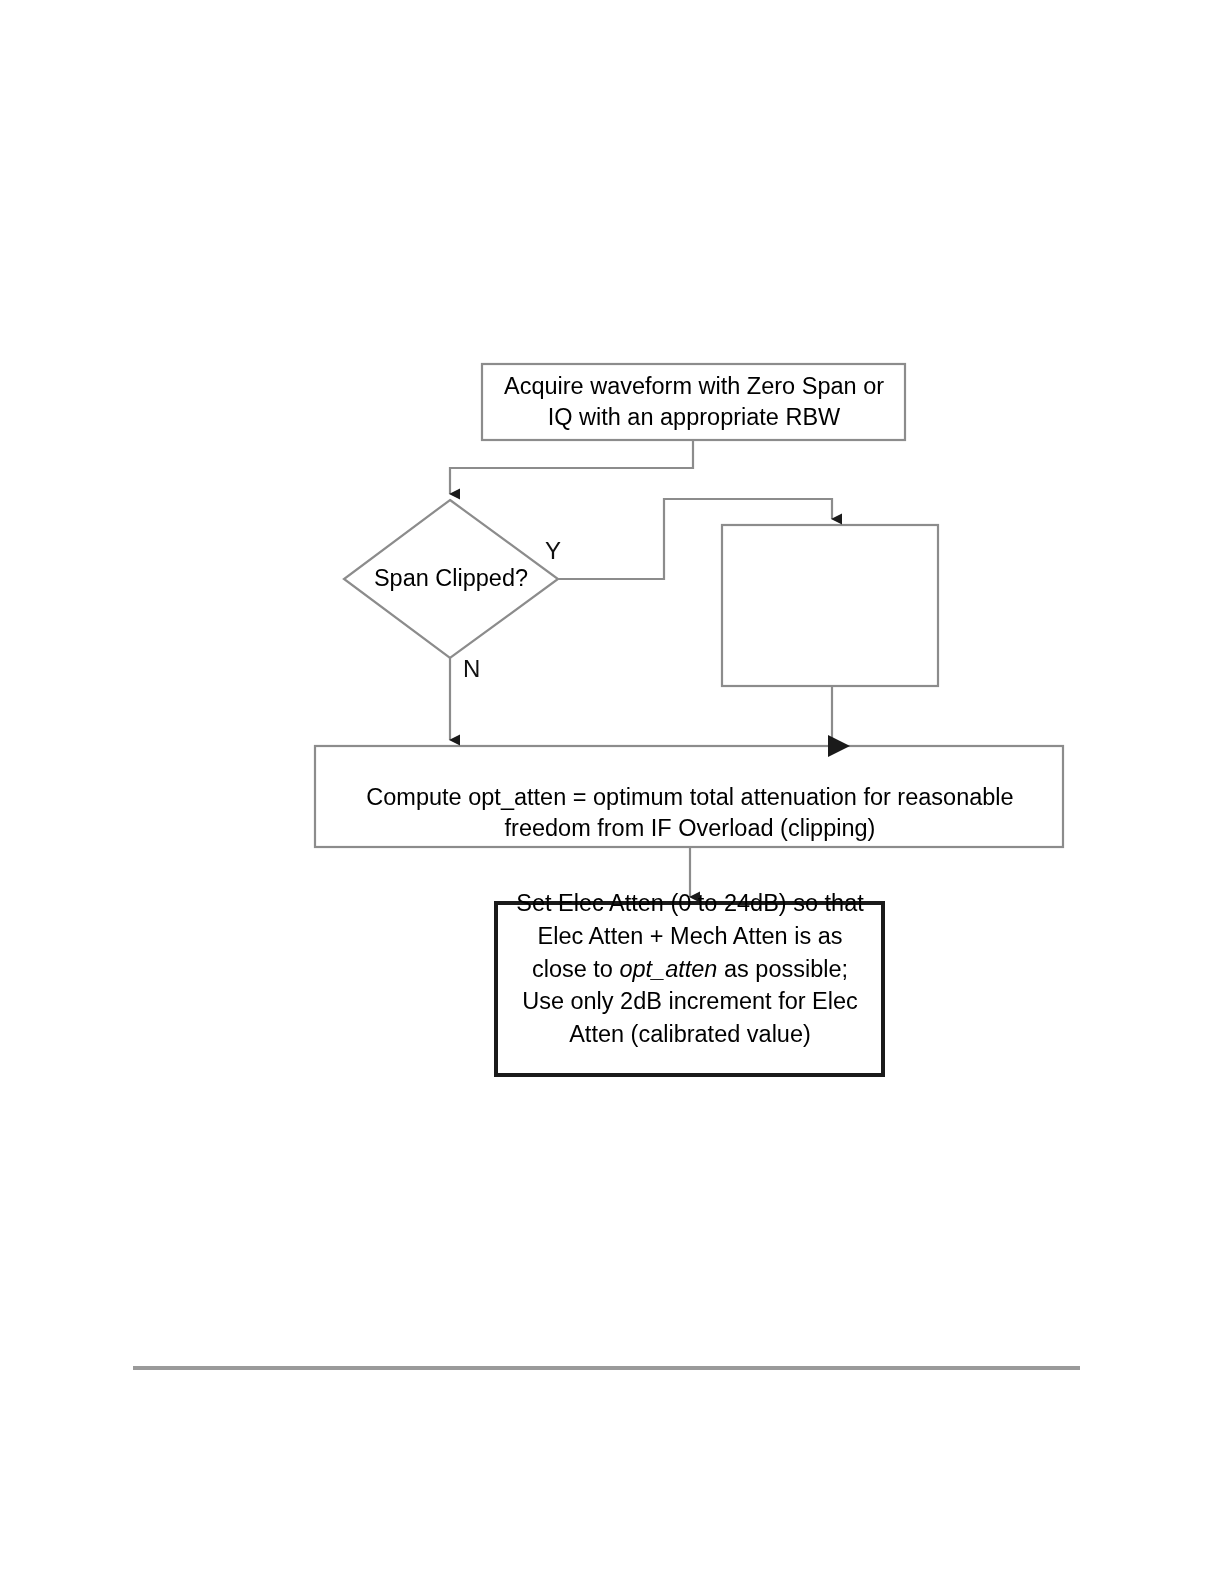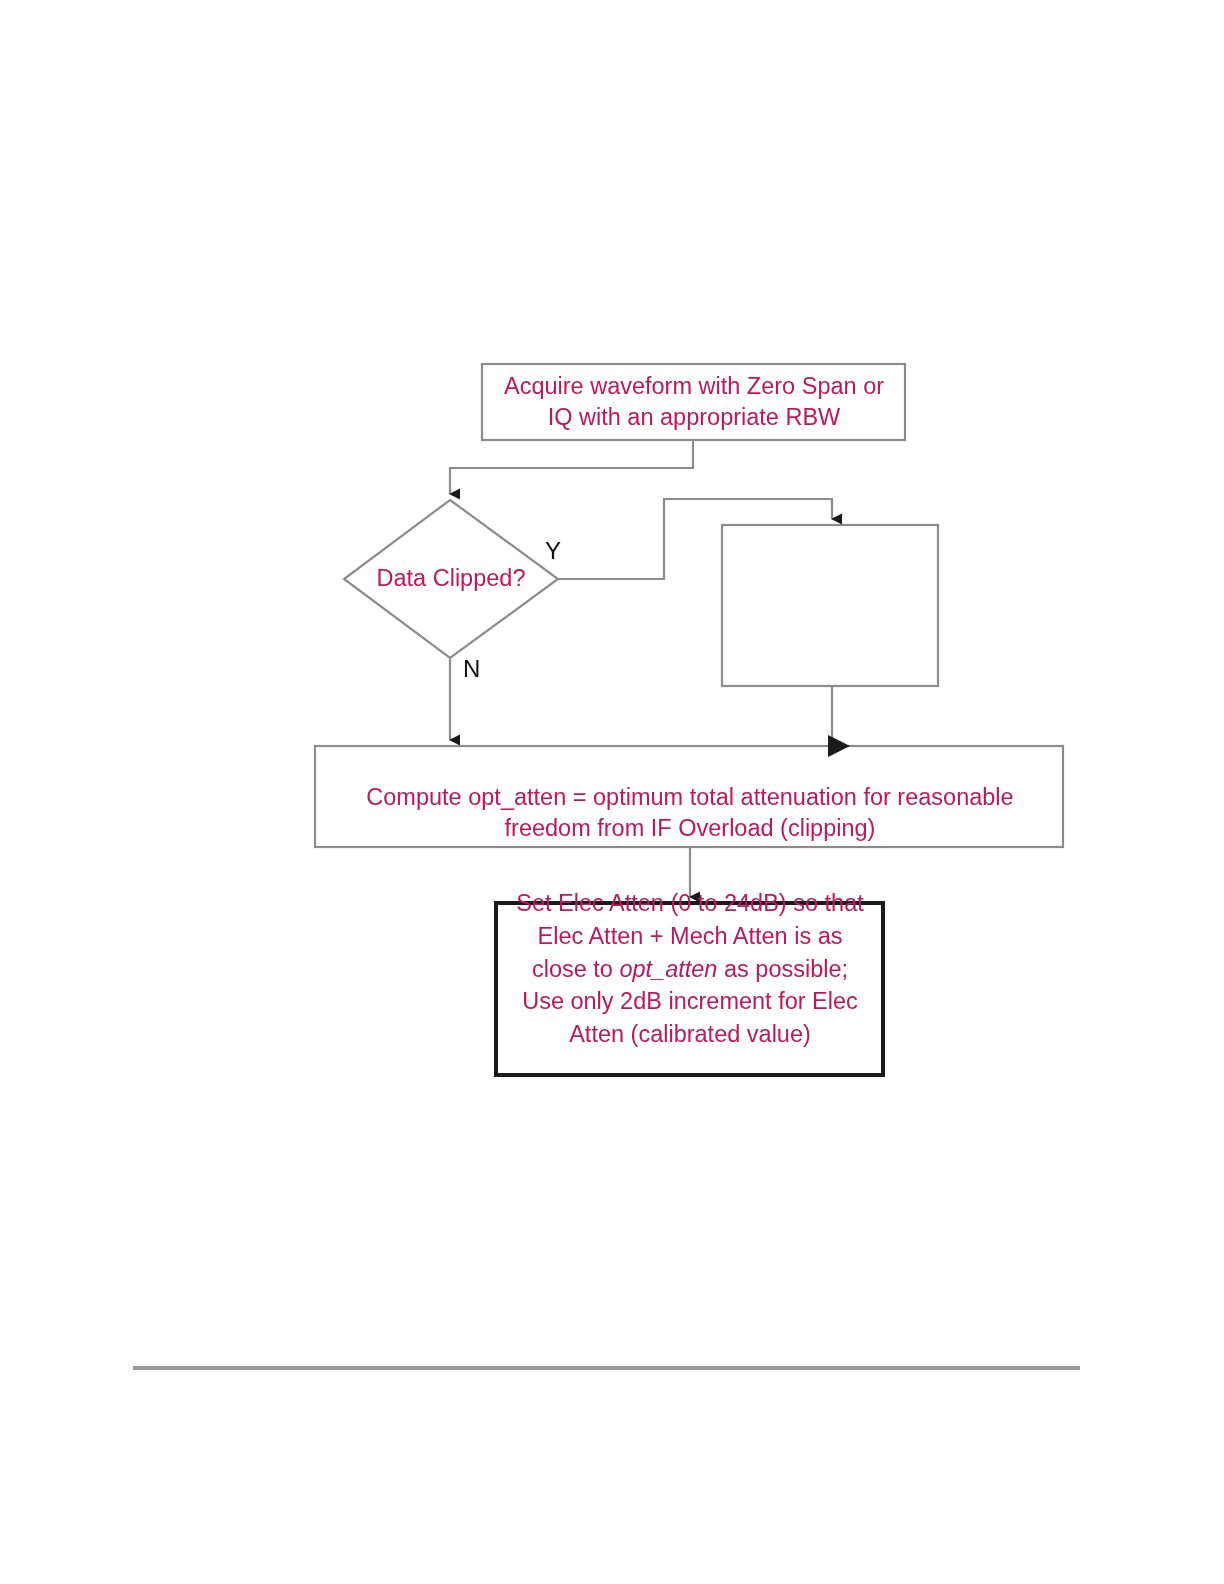--- a/index.html
+++ b/index.html
@@ -27,21 +27,21 @@
     width: 1224px;
     height: 1584px;
   }
   .node-text {
     position: absolute;
     display: flex;
     align-items: center;
     justify-content: center;
     text-align: center;
     font-family: "Liberation Sans", sans-serif;
-    color: #be185d;
+    color: #000000;
     line-height: 1.30;
     box-sizing: border-box;
     white-space: pre-line;
     pointer-events: none;
   }
   
   #box-acquire-label {
     left: 484px; top: 366px; width: 420px; height: 72px;
     font-size: 23.5px;
   }
@@ -124,21 +124,21 @@
     <path d="M 832 686 L 832 746" fill="none" stroke="#8c8c8c" stroke-width="2.2"></path>
 
     <path d="M 828 735 L 850 746 L 828 757 Z" fill="#1a1a1a"></path>
 
     <path d="M 690 847 L 690 897" fill="none" stroke="#8c8c8c" stroke-width="2.2" marker-end="url(#arrow-down)"></path>
   </svg>
 
   <div class="node-text" id="box-acquire-label">Acquire waveform with Zero Span or
 IQ with an appropriate RBW</div>
 
-  <div class="node-text" id="diamond-label">Data Clipped?</div>
+  <div class="node-text" id="diamond-label">Span Clipped?</div>
 
 
   <div class="node-text" id="box-compute-label">Compute opt_atten = optimum total attenuation for reasonable
 freedom from IF Overload (clipping)</div>
 
   <div class="node-text" id="box-final-label">
     <span class="line">Set Elec Atten (0 to 24dB) so that</span>
     <span class="line">Elec Atten + Mech Atten is as</span>
     <span class="line"><span>close to </span><span class="ital">opt_atten</span><span> as possible;</span></span>
     <span class="line">Use only 2dB increment for Elec</span>

